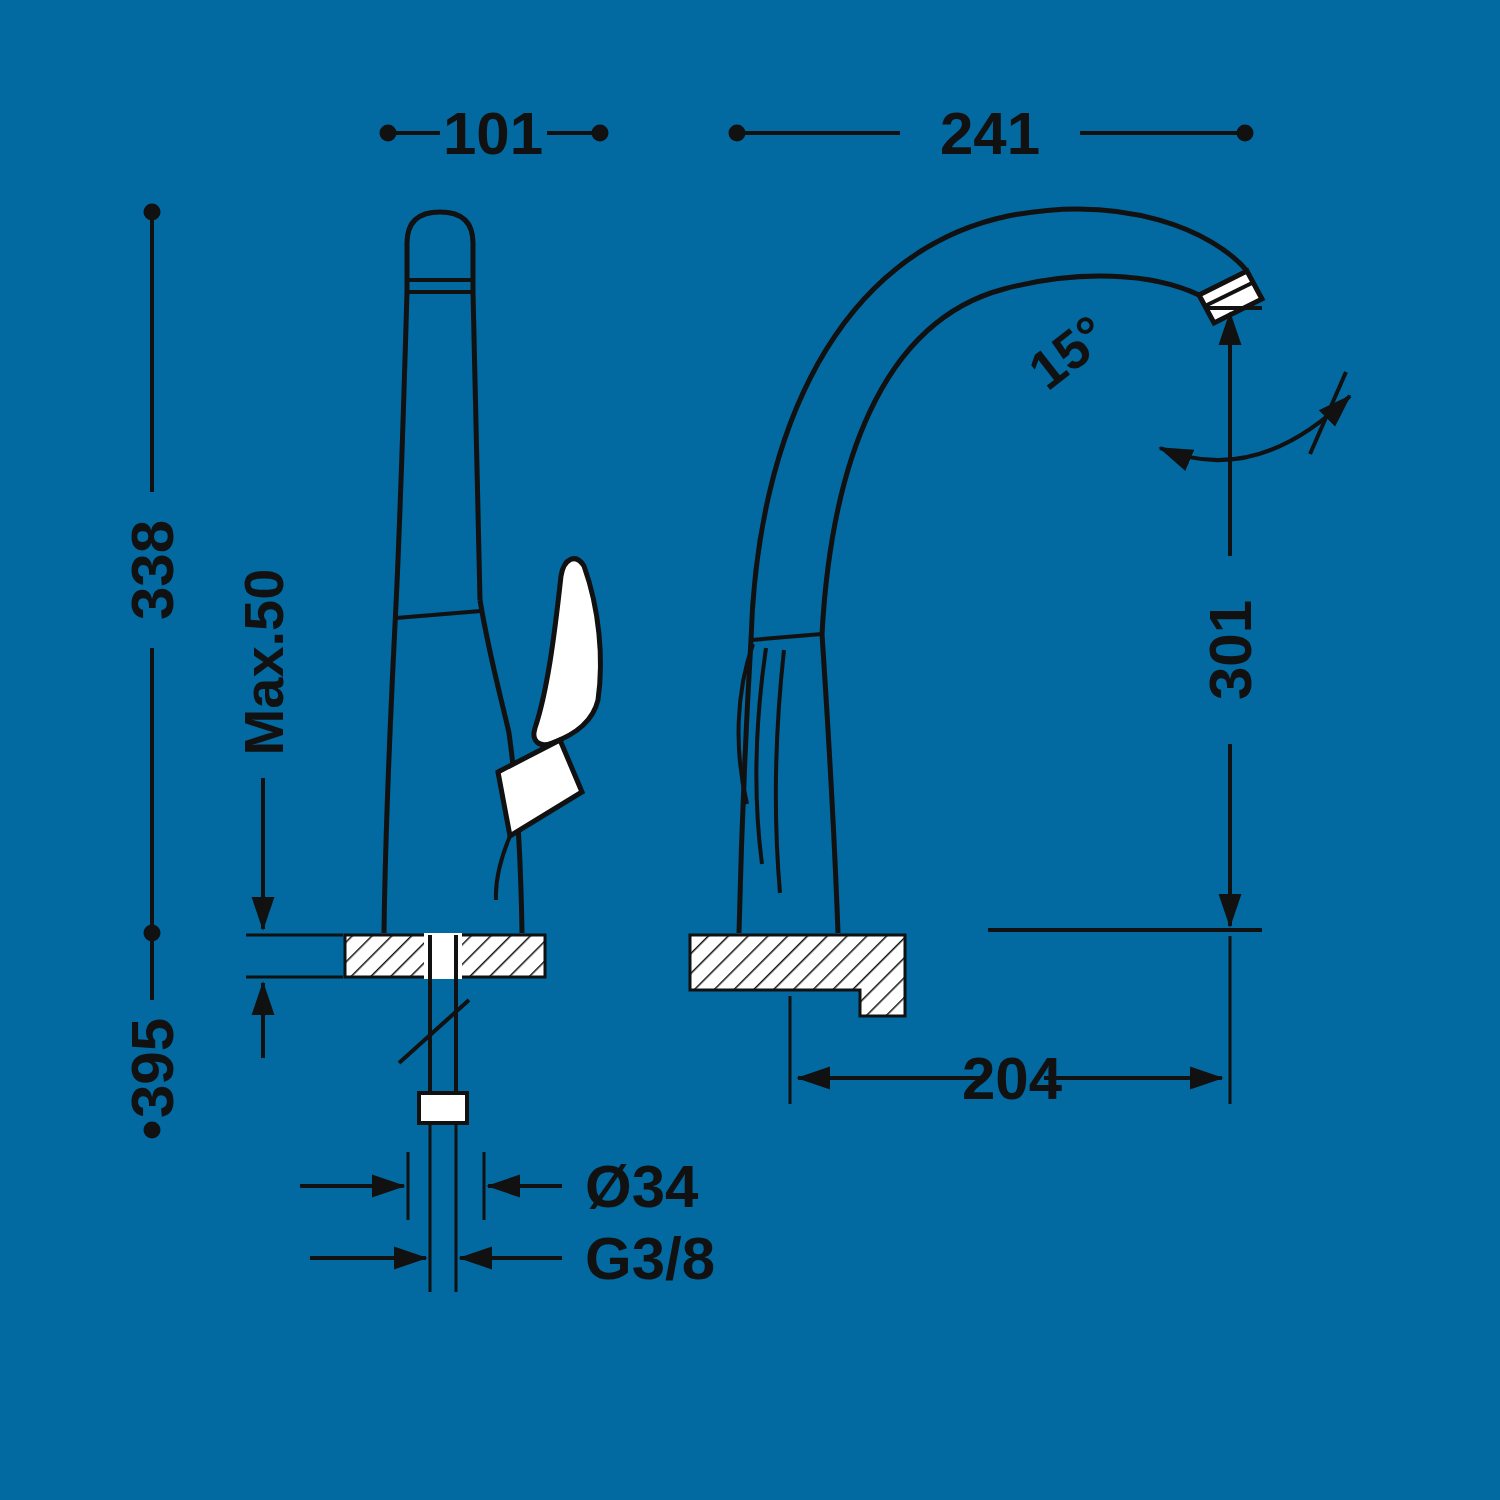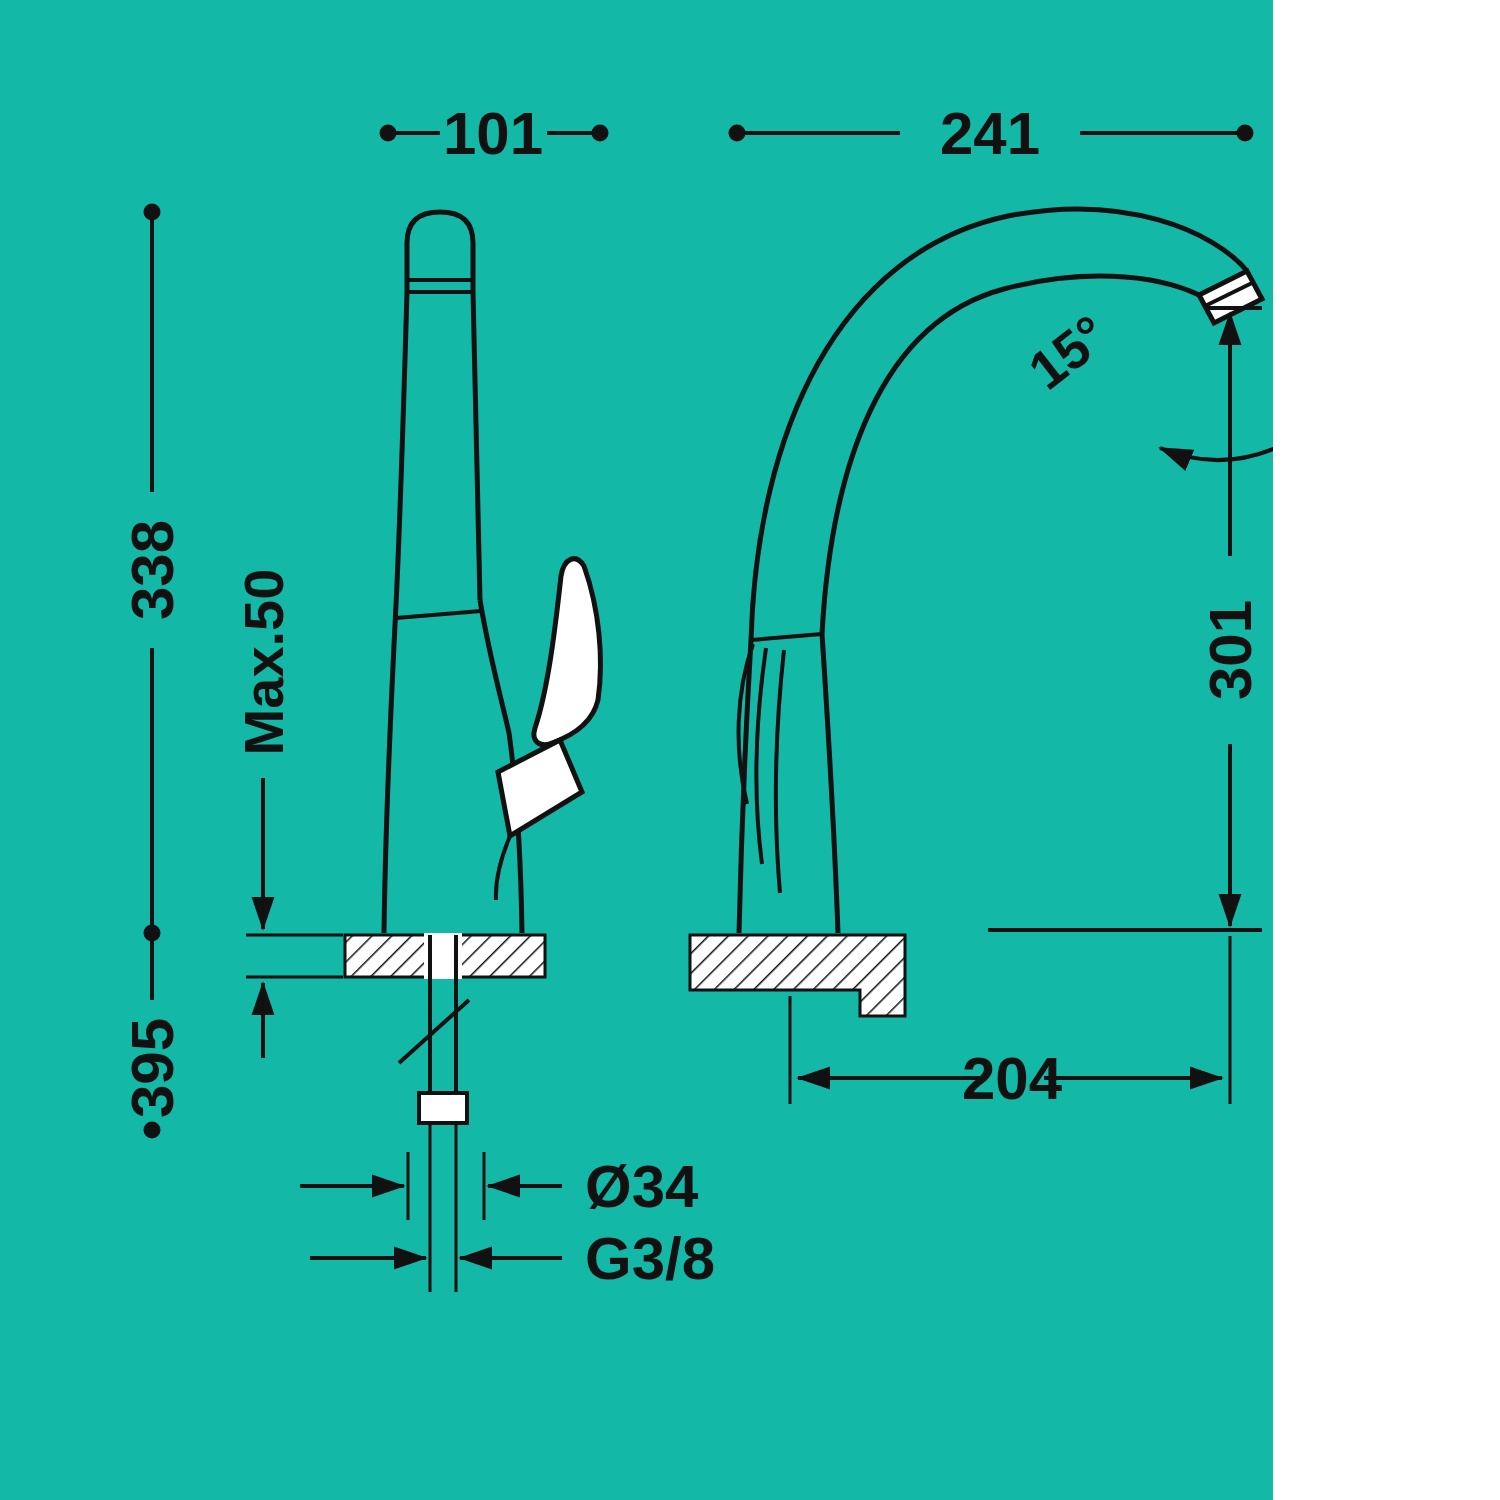--- a/index.html
+++ b/index.html
@@ -1,19 +1,19 @@
 <!DOCTYPE html>
 <html><head>
 <meta charset="utf-8">
 <style>
   html,body{margin:0;padding:0;background:#ffffff;}
   .canvas{
     position:relative;
-    width:1273px;height:1500px;
-    background:#14b8a6;
+    width:1500px;height:1500px;
+    background:#0369a1;
     font-family:"Liberation Sans", sans-serif;
     overflow:hidden;
   }
   svg{position:absolute;top:0;left:0;}
   .dim-text{
     font-family:"Liberation Sans", sans-serif;
     font-weight:bold;
     font-size:60px;
     fill:#111111;
   }

